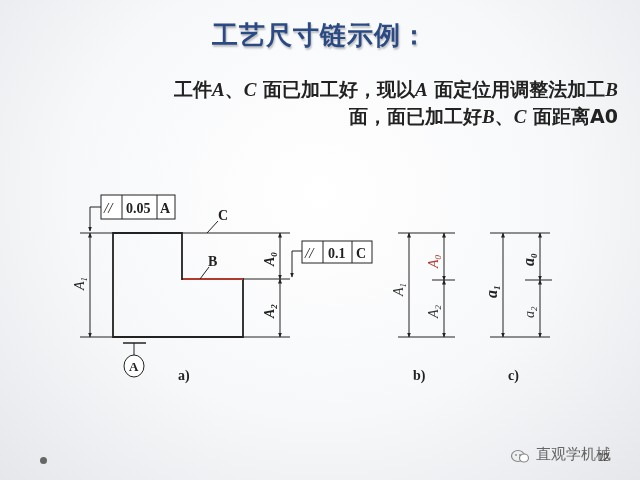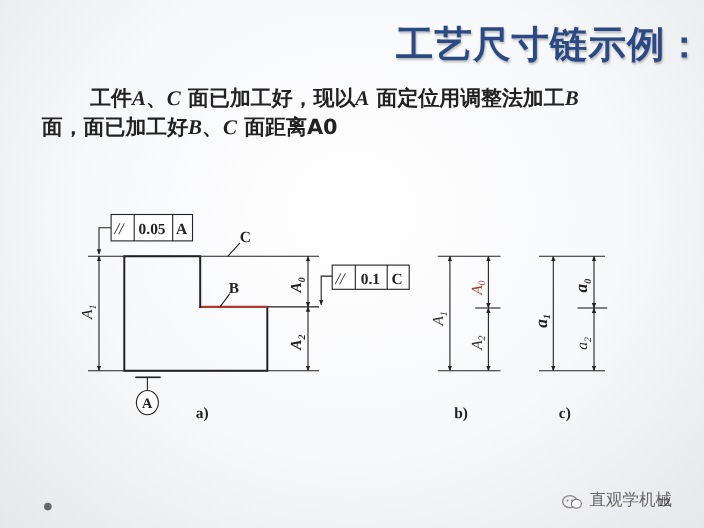--- a/index.html
+++ b/index.html
@@ -2,29 +2,30 @@
 <html><head>
 <meta charset="utf-8">
 <style>
   html, body { margin:0; padding:0; }
   body {
     width:640px; height:480px; overflow:hidden; position:relative;
     background: radial-gradient(ellipse at 50% 40%, #ffffff 0%, #f7f8fa 55%, #e6e7ea 100%);
     font-family: "DejaVu Sans", sans-serif;
   }
   .title {
-    position:absolute; left:0; width:640px; top:18px; text-align:right;
-    font-size:34px; font-weight:bold; color:#2b4a84; letter-spacing:1px;
+    position:absolute; left:0; width:640px; top:18px; text-align:center;
+    font-size:26px; font-weight:bold; color:#2b4a84; letter-spacing:1px;
     text-shadow: 1px 2px 2px rgba(0,0,0,0.25);
     font-family: "DejaVu Sans", sans-serif;
   }
   .desc {
     position:absolute; left:38px; top:76px; width:580px;
     font-size:19px; font-weight:bold; color:#222; line-height:27px;
     font-family: "DejaVu Sans", sans-serif;
+    text-align: right;
   }
   .desc .it { font-style:italic; font-family:"Liberation Serif", serif; }
   .desc .ind { display:inline-block; width:44px; }
   svg.diag { position:absolute; left:0; top:0; }
   .t-serif { font-family:"Liberation Serif", serif; }
   .bullet {
     position:absolute; left:40px; top:457px; width:7px; height:7px;
     border-radius:50%; background:#666;
   }
   .wm {

